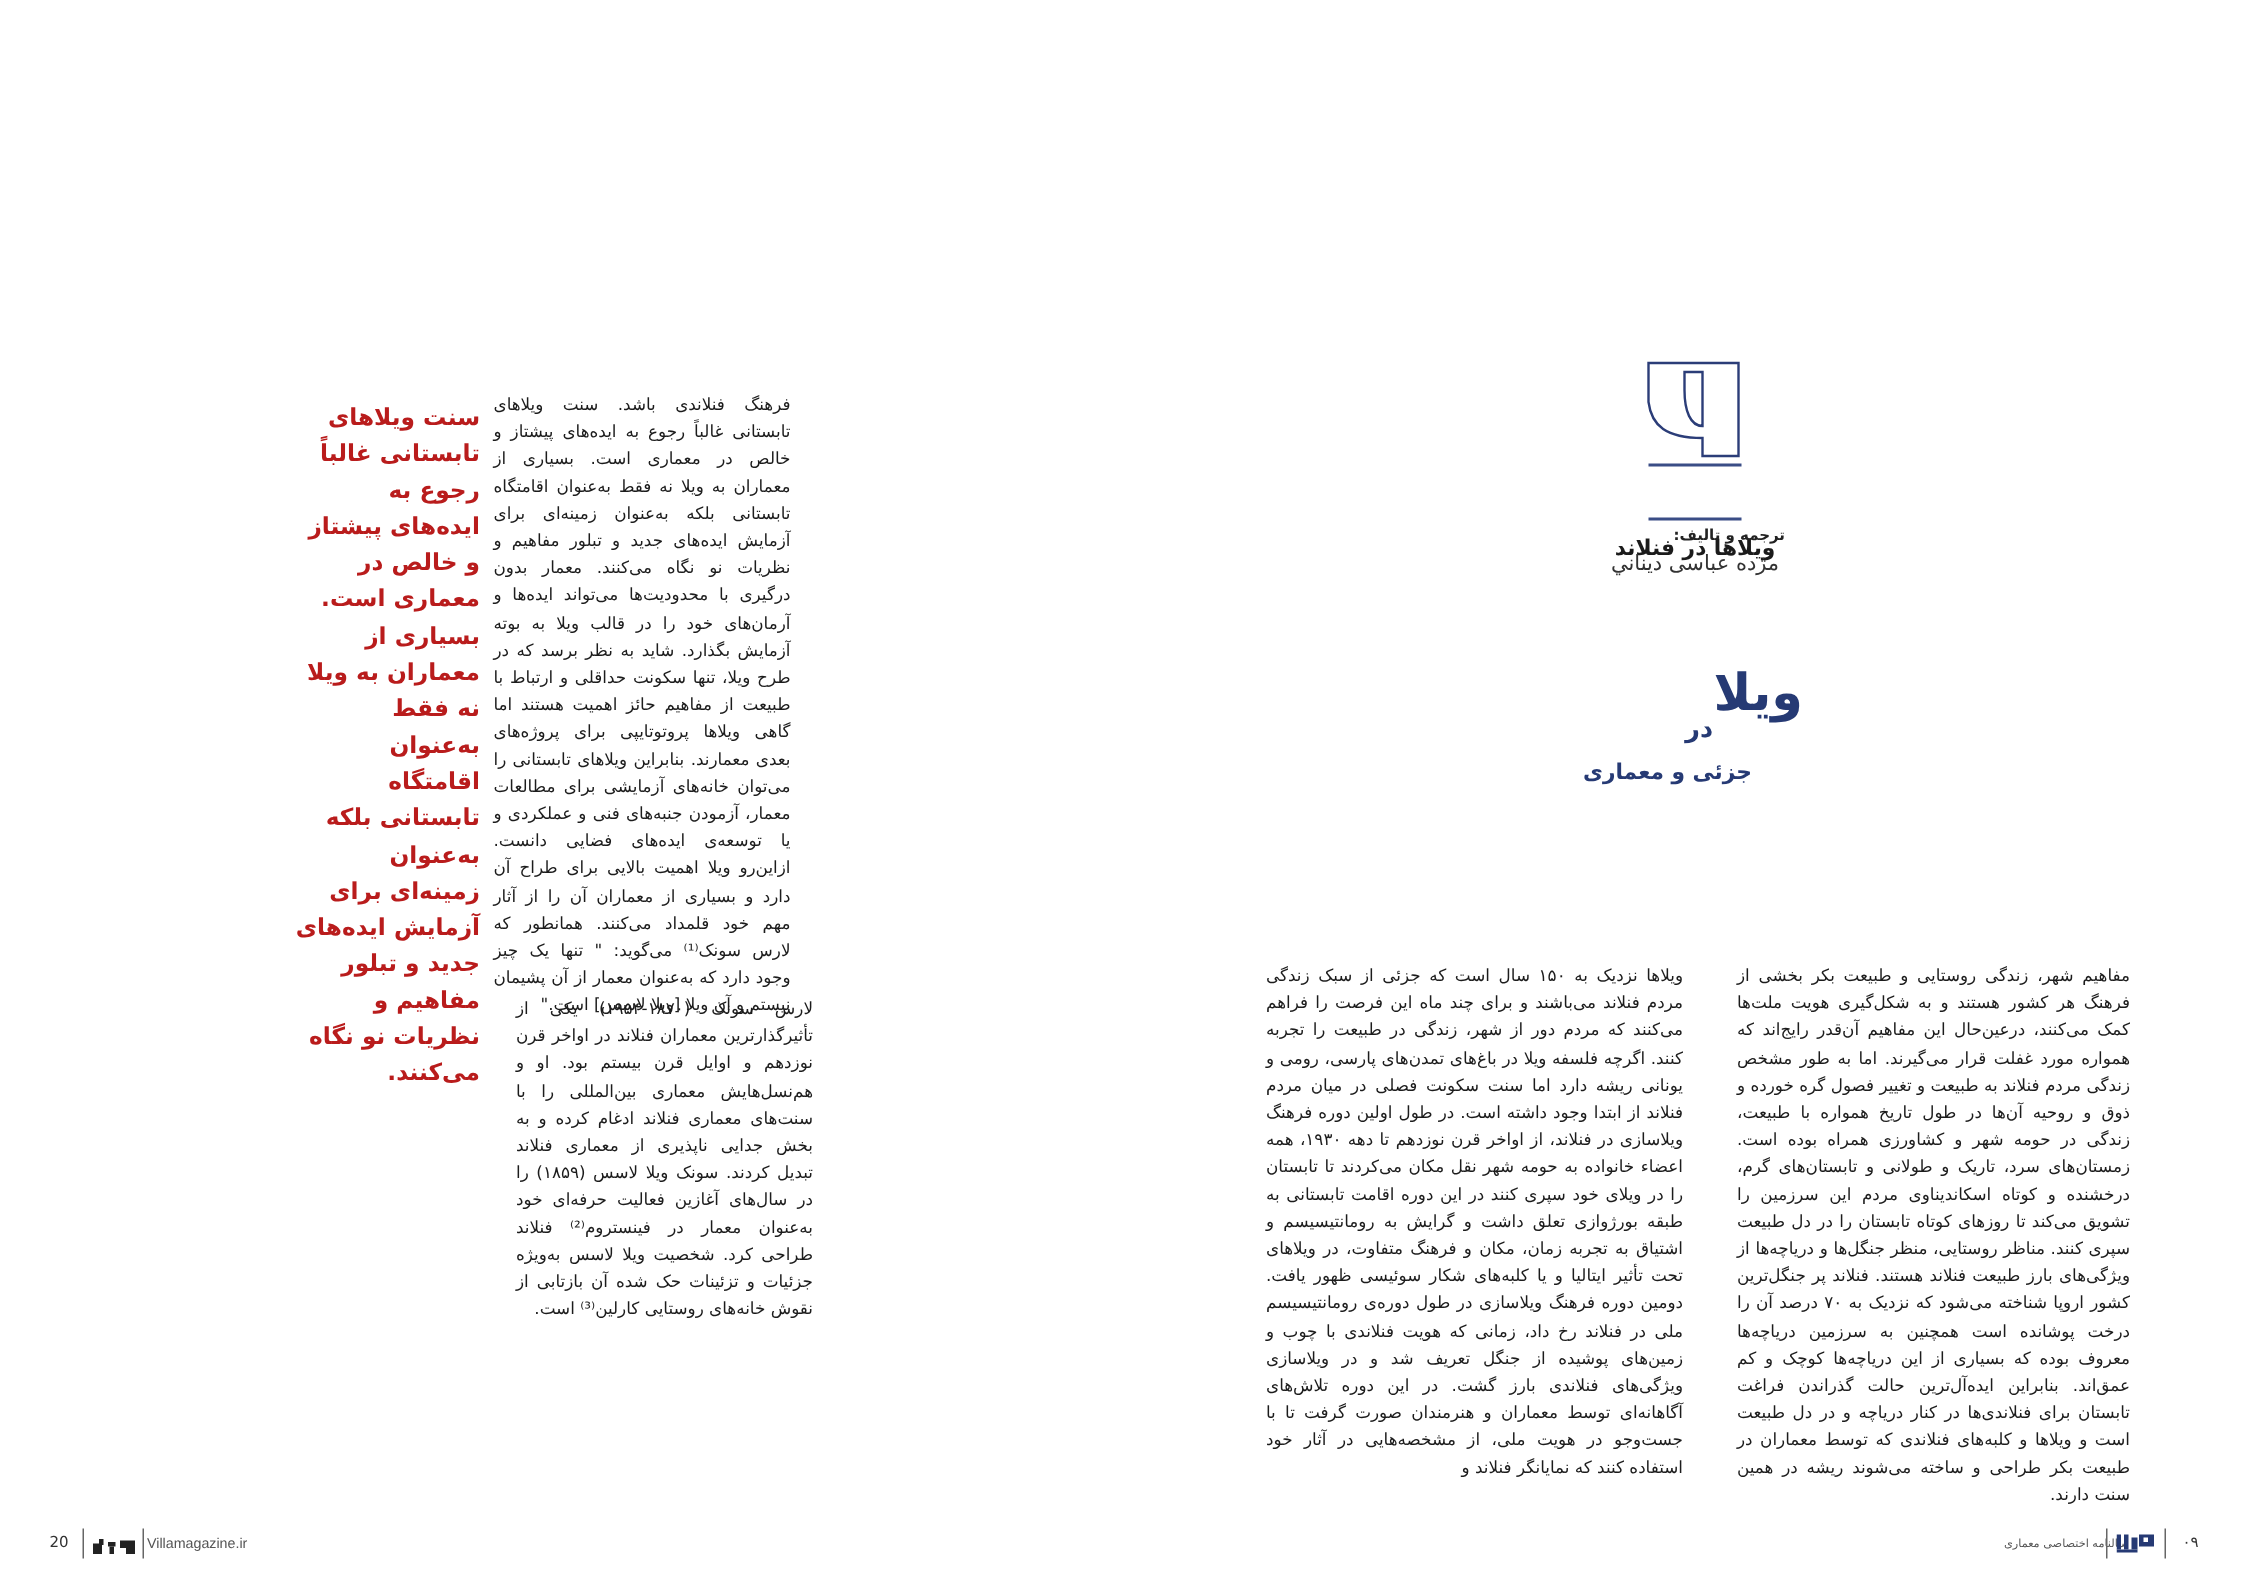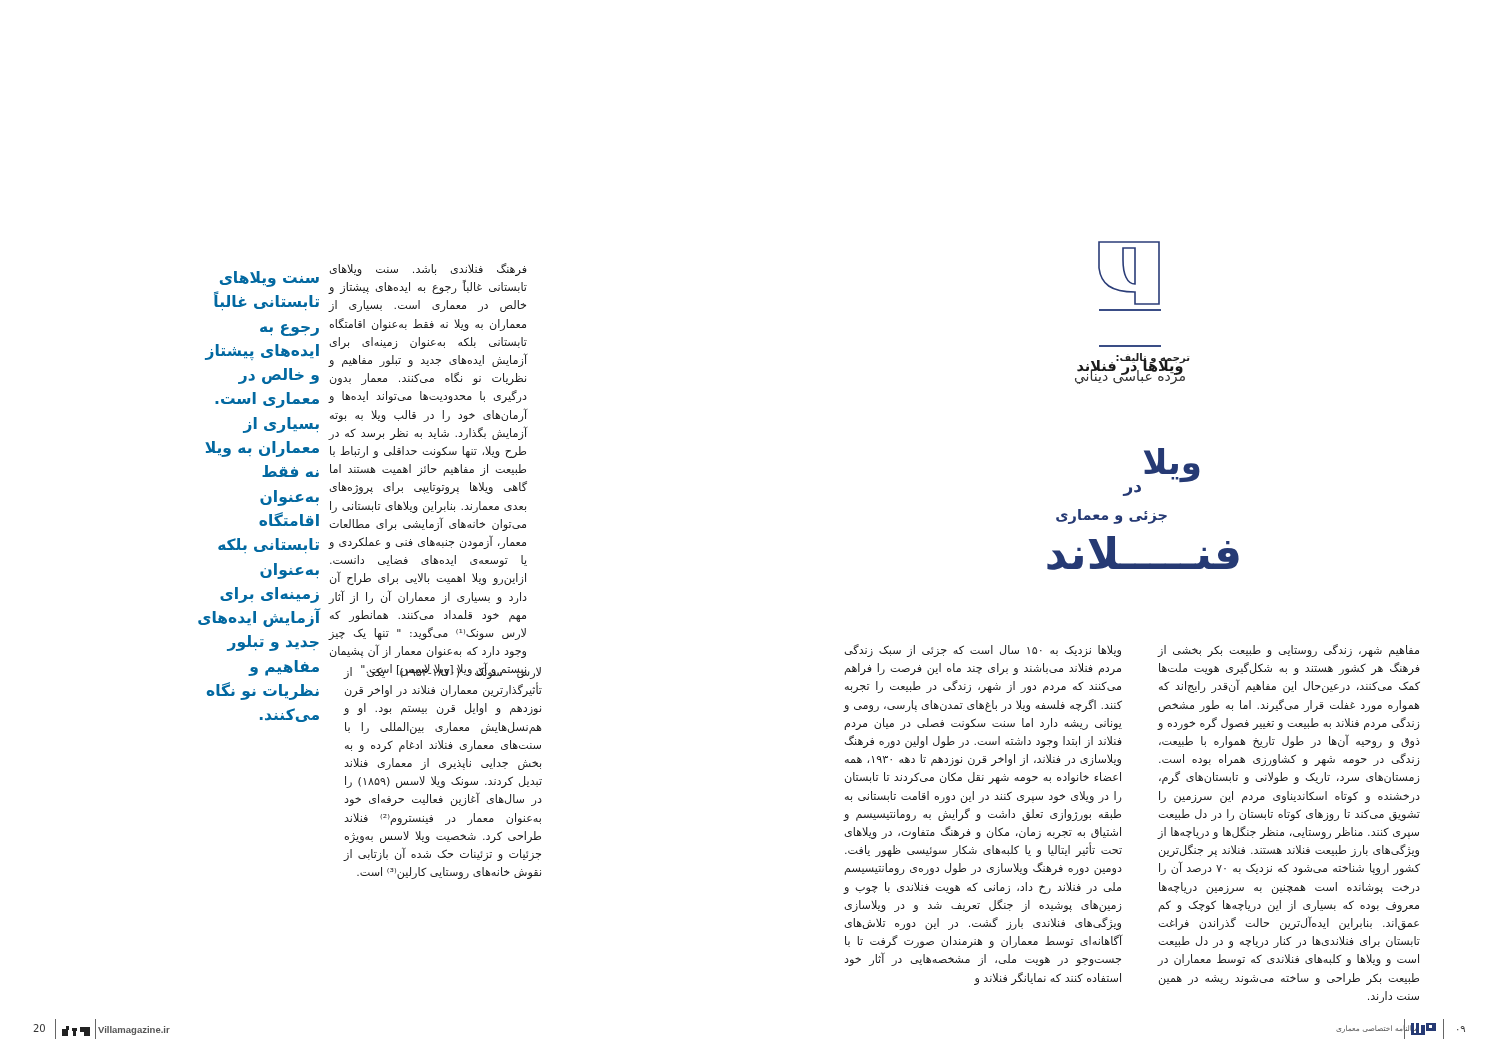--- a/index.html
+++ b/index.html
@@ -4,21 +4,21 @@
 <style>
   html, body { margin:0; padding:0; background:#ffffff; }
   body { width:1500px; height:1061px; position:relative; overflow:hidden;
          font-family: "DejaVu Sans", sans-serif; color:#222; }
   .abs { position:absolute; }
   .rtl { direction:rtl; unicode-bidi:embed; }
   .body-text { font-size:11.2px; line-height:18.2px; text-align:justify; text-align-last:right; color:#1c1c1c; }
 
   
   #pull-quote { left:196px; top:266px; width:124px; font-size:15.5px; line-height:24.3px;
-                font-weight:bold; color:#0369a1; text-align:right; }
+                font-weight:bold; color:#b91c1c; text-align:right; }
   #col-left-top { left:329px; top:261px; width:198px; }
   #col-left-bottom { left:344px; top:664px; width:198px; }
 
   
   #logo-box { left:1097px; top:240px; width:64px; height:66px; }
   #logo-rule-top { left:1099px; top:309px; width:62px; height:1.5px; background:#3a4d86; }
   #article-small-title { left:1070px; top:318px; width:120px; text-align:center; font-size:14.5px; font-weight:bold; color:#1b1b1b;margin-top:40px; }
   #logo-rule-bottom { left:1099px; top:345px; width:62px; height:1.5px; background:#3a4d86; }
   #author-label { left:1070px; top:352px; width:120px; text-align:right; font-size:10px; font-weight:bold; color:#222; }
   #author-name { left:1070px; top:368px; width:120px; text-align:center; font-size:14px; color:#333; }
@@ -30,21 +30,21 @@
   #title-culture { position:absolute; right:82px; top:67px; font-size:14.5px; font-weight:bold; }
   #title-finland { position:absolute; right:8px; top:88px; font-size:44px; font-weight:bold; letter-spacing:0; }
 
   
   #col-right-a { left:1158px; top:642px; width:262px; }
   #col-right-b { left:844px; top:642px; width:278px; }
 
   
   .footer-rule { position:absolute; width:1px; height:20px; background:#666; }
   #footer-left-page-num { left:33px; top:1023px; font-size:10px; color:#333; }
-  #footer-left-site { left:98px; top:1024px; font-size:9.5px; color:#555; font-family:"Liberation Sans", sans-serif;font-weight:bold; }
+  #footer-left-site { left:98px; top:1024px; font-size:9.5px; color:#555; font-family:"Liberation Sans", sans-serif; }
   #footer-right-page-num { left:1455px; top:1023px; font-size:10px; color:#333; }
   #footer-right-tagline { left:1336px; top:1024px; font-size:7.5px; color:#555; }
 </style>
 </head>
 <body>
 
 <div class="abs rtl" id="pull-quote">سنت ویلاهای تابستانی غالباً رجوع به ایده‌های پیشتاز و خالص در معماری است. بسیاری از معماران به ویلا نه فقط به‌عنوان اقامتگاه تابستانی بلکه به‌عنوان زمینه‌ای برای آزمایش ایده‌های جدید و تبلور مفاهیم و نظریات نو نگاه می‌کنند.</div>
 
 <div class="abs rtl body-text" id="col-left-top">فرهنگ فنلاندی باشد. سنت ویلاهای تابستانی غالباً رجوع به ایده‌های پیشتاز و خالص در معماری است. بسیاری از معماران به ویلا نه فقط به‌عنوان اقامتگاه تابستانی بلکه به‌عنوان زمینه‌ای برای آزمایش ایده‌های جدید و تبلور مفاهیم و نظریات نو نگاه می‌کنند. معمار بدون درگیری با محدودیت‌ها می‌تواند ایده‌ها و آرمان‌های خود را در قالب ویلا به بوته آزمایش بگذارد. شاید به نظر برسد که در طرح ویلا، تنها سکونت حداقلی و ارتباط با طبیعت از مفاهیم حائز اهمیت هستند اما گاهی ویلاها پروتوتایپی برای پروژه‌های بعدی معمارند. بنابراین ویلاهای تابستانی را می‌توان خانه‌های آزمایشی برای مطالعات معمار، آزمودن جنبه‌های فنی و عملکردی و یا توسعه‌ی ایده‌های فضایی دانست. ازاین‌رو ویلا اهمیت بالایی برای طراح آن دارد و بسیاری از معماران آن را از آثار مهم خود قلمداد می‌کنند. همانطور که لارس سونک⁽¹⁾ می‌گوید: " تنها یک چیز وجود دارد که به‌عنوان معمار از آن پشیمان نیستم و آن ویلا [ویلا لاسس] است."</div>
 
@@ -74,21 +74,20 @@
 <div class="abs" id="logo-rule-top"></div>
 <div class="abs rtl" id="article-small-title">ویلاها در فنلاند</div>
 <div class="abs" id="logo-rule-bottom"></div>
 <div class="abs rtl" id="author-label">ترجمه و تالیف:</div>
 <div class="abs rtl" id="author-name">مژده عباسی دیناني</div>
 
 <div class="abs rtl" id="big-title">
   <span id="title-villa">ویلا</span>
   <span id="title-dar">در</span>
   <span id="title-culture">جزئی و معماری</span>
-  <span id="title-finland">فنـــــلاند</span>
 </div>
 
 <div class="abs rtl body-text" id="col-right-a">مفاهیم شهر، زندگی روستایی و طبیعت بکر بخشی از فرهنگ هر کشور هستند و به شکل‌گیری هویت ملت‌ها کمک می‌کنند، درعین‌حال این مفاهیم آن‌قدر رایج‌اند که همواره مورد غفلت قرار می‌گیرند. اما به طور مشخص زندگی مردم فنلاند به طبیعت و تغییر فصول گره خورده و ذوق و روحیه آن‌ها در طول تاریخ همواره با طبیعت، زندگی در حومه شهر و کشاورزی همراه بوده است. زمستان‌های سرد، تاریک و طولانی و تابستان‌های گرم، درخشنده و کوتاه اسکاندیناوی مردم این سرزمین را تشویق می‌کند تا روزهای کوتاه تابستان را در دل طبیعت سپری کنند. مناظر روستایی، منظر جنگل‌ها و دریاچه‌ها از ویژگی‌های بارز طبیعت فنلاند هستند. فنلاند پر جنگل‌ترین کشور اروپا شناخته می‌شود که نزدیک به ۷۰ درصد آن را درخت پوشانده است همچنین به سرزمین دریاچه‌ها معروف بوده که بسیاری از این دریاچه‌ها کوچک و کم عمق‌اند. بنابراین ایده‌آل‌ترین حالت گذراندن فراغت تابستان برای فنلاندی‌ها در کنار دریاچه و در دل طبیعت است و ویلاها و کلبه‌های فنلاندی که توسط معماران در طبیعت بکر طراحی و ساخته می‌شوند ریشه در همین سنت دارند.</div>
 <div class="abs rtl body-text" id="col-right-b">ویلاها نزدیک به ۱۵۰ سال است که جزئی از سبک زندگی مردم فنلاند می‌باشند و برای چند ماه این فرصت را فراهم می‌کنند که مردم دور از شهر، زندگی در طبیعت را تجربه کنند. اگرچه فلسفه ویلا در باغ‌های تمدن‌های پارسی، رومی و یونانی ریشه دارد اما سنت سکونت فصلی در میان مردم فنلاند از ابتدا وجود داشته است. در طول اولین دوره فرهنگ ویلاسازی در فنلاند، از اواخر قرن نوزدهم تا دهه ۱۹۳۰، همه اعضاء خانواده به حومه شهر نقل مکان می‌کردند تا تابستان را در ویلای خود سپری کنند در این دوره اقامت تابستانی به طبقه بورژوازی تعلق داشت و گرایش به رومانتیسیسم و اشتیاق به تجربه زمان، مکان و فرهنگ متفاوت، در ویلاهای تحت تأثیر ایتالیا و یا کلبه‌های شکار سوئیسی ظهور یافت. دومین دوره فرهنگ ویلاسازی در طول دوره‌ی رومانتیسیسم ملی در فنلاند رخ داد، زمانی که هویت فنلاندی با چوب و زمین‌های پوشیده از جنگل تعریف شد و در ویلاسازی ویژگی‌های فنلاندی بارز گشت. در این دوره تلاش‌های آگاهانه‌ای توسط معماران و هنرمندان صورت گرفت تا با جست‌وجو در هویت ملی، از مشخصه‌هایی در آثار خود استفاده کنند که نمایانگر فنلاند و</div>
 
 <div class="abs rtl" id="footer-right-tagline">سالنامه اختصاصی معماری</div>
 <div class="footer-rule" style="left:1404px; top:1019px;"></div>
 <div class="abs" style="left:1411px; top:1021px; width:26px; height:14px;">
   <svg width="26" height="14" viewBox="0 0 26 14">
     <rect x="0" y="1" width="3" height="10" fill="#263a74"></rect>

